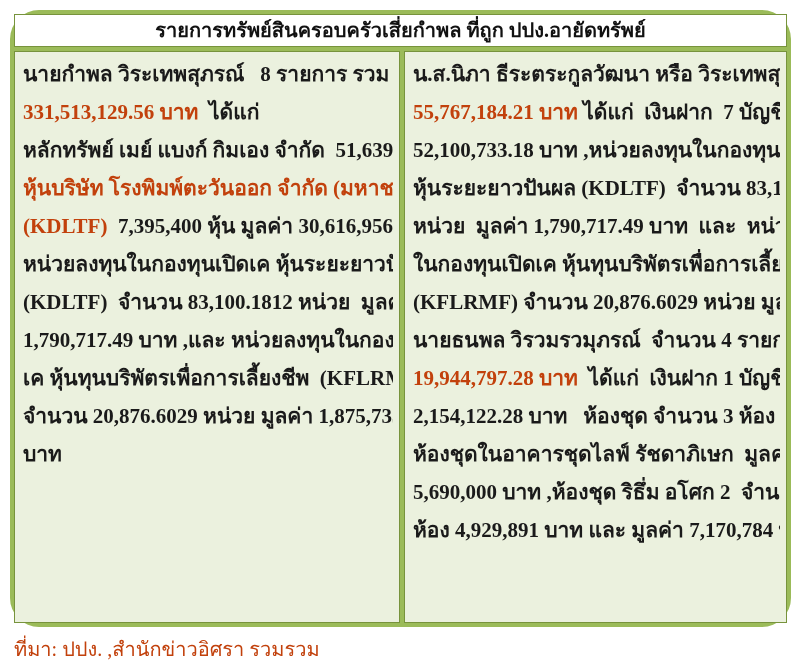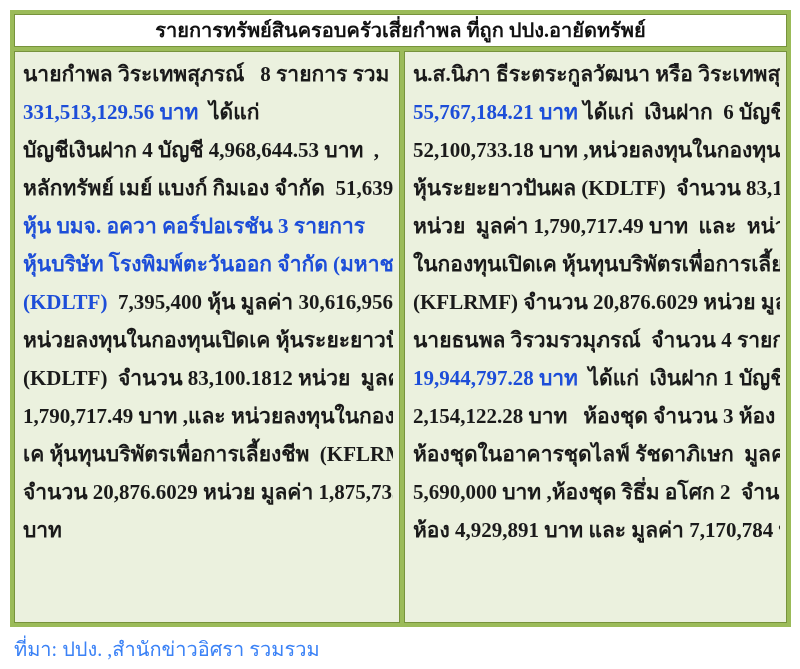--- a/index.html
+++ b/index.html
@@ -19,20 +19,21 @@
   }
   .asset-table {
     position: absolute;
     left: 10px;
     top: 10px;
     width: 781px;
     height: 617px;
     background: #9BBB59;
     padding: 4px;
     box-sizing: border-box;
+    border-radius: 29px;
   }
   .title-row {
     background: #ffffff;
     border: 1px solid #77933C;
     height: 33px;
     line-height: 31px;
     text-align: center;
     font-size: 20px;
     font-weight: 700;
     color: #111111;
@@ -56,56 +57,54 @@
   .col.right { flex: 1; margin-left: 4px; }
   .text-line {
     height: 38px;
     line-height: 38px;
     font-size: 21px;
     font-weight: 700;
     color: #1A1A1A;
     white-space: pre;
     overflow: hidden;
   }
-  .text-line .seg.red { color: #1d4ed8; }
+  .text-line .seg.red { color: #c2410c; }
   .footer-note {
     position: absolute;
     left: 14px;
     top: 633px;
     font-size: 20px;
     font-weight: 400;
-    color: #3b82f6;
+    color: #c2410c;
     white-space: pre;
   }
 </style>
 </head>
 <body>
 
 <div class="page">
   <div class="asset-table">
     <div class="title-row">รายการทรัพย์สินครอบครัวเสี่ยกำพล ที่ถูก ปปง.อายัดทรัพย์</div>
     <div class="columns">
       <div class="col left">
           <div class="text-line"><span class="seg">นายกำพล วิระเทพสุภรณ์   8 รายการ รวม</span></div>
           <div class="text-line"><span class="seg red">331,513,129.56 บาท</span><span class="seg">  ได้แก่</span></div>
-          <div class="text-line"><span class="seg">บัญชีเงินฝาก 4 บัญชี 4,968,644.53 บาท  ,</span></div>
           <div class="text-line"><span class="seg">หลักทรัพย์ เมย์ แบงก์ กิมเอง จำกัด  51,639 บาท ,</span></div>
-          <div class="text-line"><span class="seg red">หุ้น บมจ. อควา คอร์ปอเรชัน 3 รายการ</span></div>
           <div class="text-line"><span class="seg red">หุ้นบริษัท โรงพิมพ์ตะวันออก จำกัด (มหาชน)</span></div>
           <div class="text-line"><span class="seg red">(KDLTF)</span><span class="seg">  7,395,400 หุ้น มูลค่า 30,616,956 บาท ,</span></div>
           <div class="text-line"><span class="seg">หน่วยลงทุนในกองทุนเปิดเค หุ้นระยะยาวปันผล</span></div>
           <div class="text-line"><span class="seg">(KDLTF)  จำนวน 83,100.1812 หน่วย  มูลค่า</span></div>
           <div class="text-line"><span class="seg">1,790,717.49 บาท ,และ หน่วยลงทุนในกองทุนเปิด</span></div>
           <div class="text-line"><span class="seg">เค หุ้นทุนบริพัตรเพื่อการเลี้ยงชีพ  (KFLRMF)</span></div>
           <div class="text-line"><span class="seg">จำนวน 20,876.6029 หน่วย มูลค่า 1,875,733.54</span></div>
           <div class="text-line"><span class="seg">บาท</span></div>
         </div>
       <div class="col right">
           <div class="text-line"><span class="seg">น.ส.นิภา ธีระตระกูลวัฒนา หรือ วิระเทพสุภรณ์</span></div>
-          <div class="text-line"><span class="seg red">55,767,184.21 บาท</span><span class="seg"> ได้แก่  เงินฝาก  6 บัญชี</span></div>
+          <div class="text-line"><span class="seg red">55,767,184.21 บาท</span><span class="seg"> ได้แก่  เงินฝาก  7 บัญชี</span></div>
           <div class="text-line"><span class="seg">52,100,733.18 บาท ,หน่วยลงทุนในกองทุนเปิดเค</span></div>
           <div class="text-line"><span class="seg">หุ้นระยะยาวปันผล (KDLTF)  จำนวน 83,100.1812</span></div>
           <div class="text-line"><span class="seg">หน่วย  มูลค่า 1,790,717.49 บาท  และ  หน่วยลงทุน</span></div>
           <div class="text-line"><span class="seg">ในกองทุนเปิดเค หุ้นทุนบริพัตรเพื่อการเลี้ยงชีพ</span></div>
           <div class="text-line"><span class="seg">(KFLRMF) จำนวน 20,876.6029 หน่วย มูลค่า</span></div>
           <div class="text-line"><span class="seg">นายธนพล วิรวมรวมุภรณ์</span><span class="seg">  จำนวน 4 รายการ  </span></div>
           <div class="text-line"><span class="seg red">19,944,797.28 บาท</span><span class="seg">  ได้แก่  เงินฝาก 1 บัญชี</span></div>
           <div class="text-line"><span class="seg">2,154,122.28 บาท   ห้องชุด จำนวน 3 ห้อง  ได้แก่</span></div>
           <div class="text-line"><span class="seg">ห้องชุดในอาคารชุดไลฟ์ รัชดาภิเษก  มูลค่า</span></div>
           <div class="text-line"><span class="seg">5,690,000 บาท ,ห้องชุด ริธึ่ม อโศก 2  จำนวน 2</span></div>

